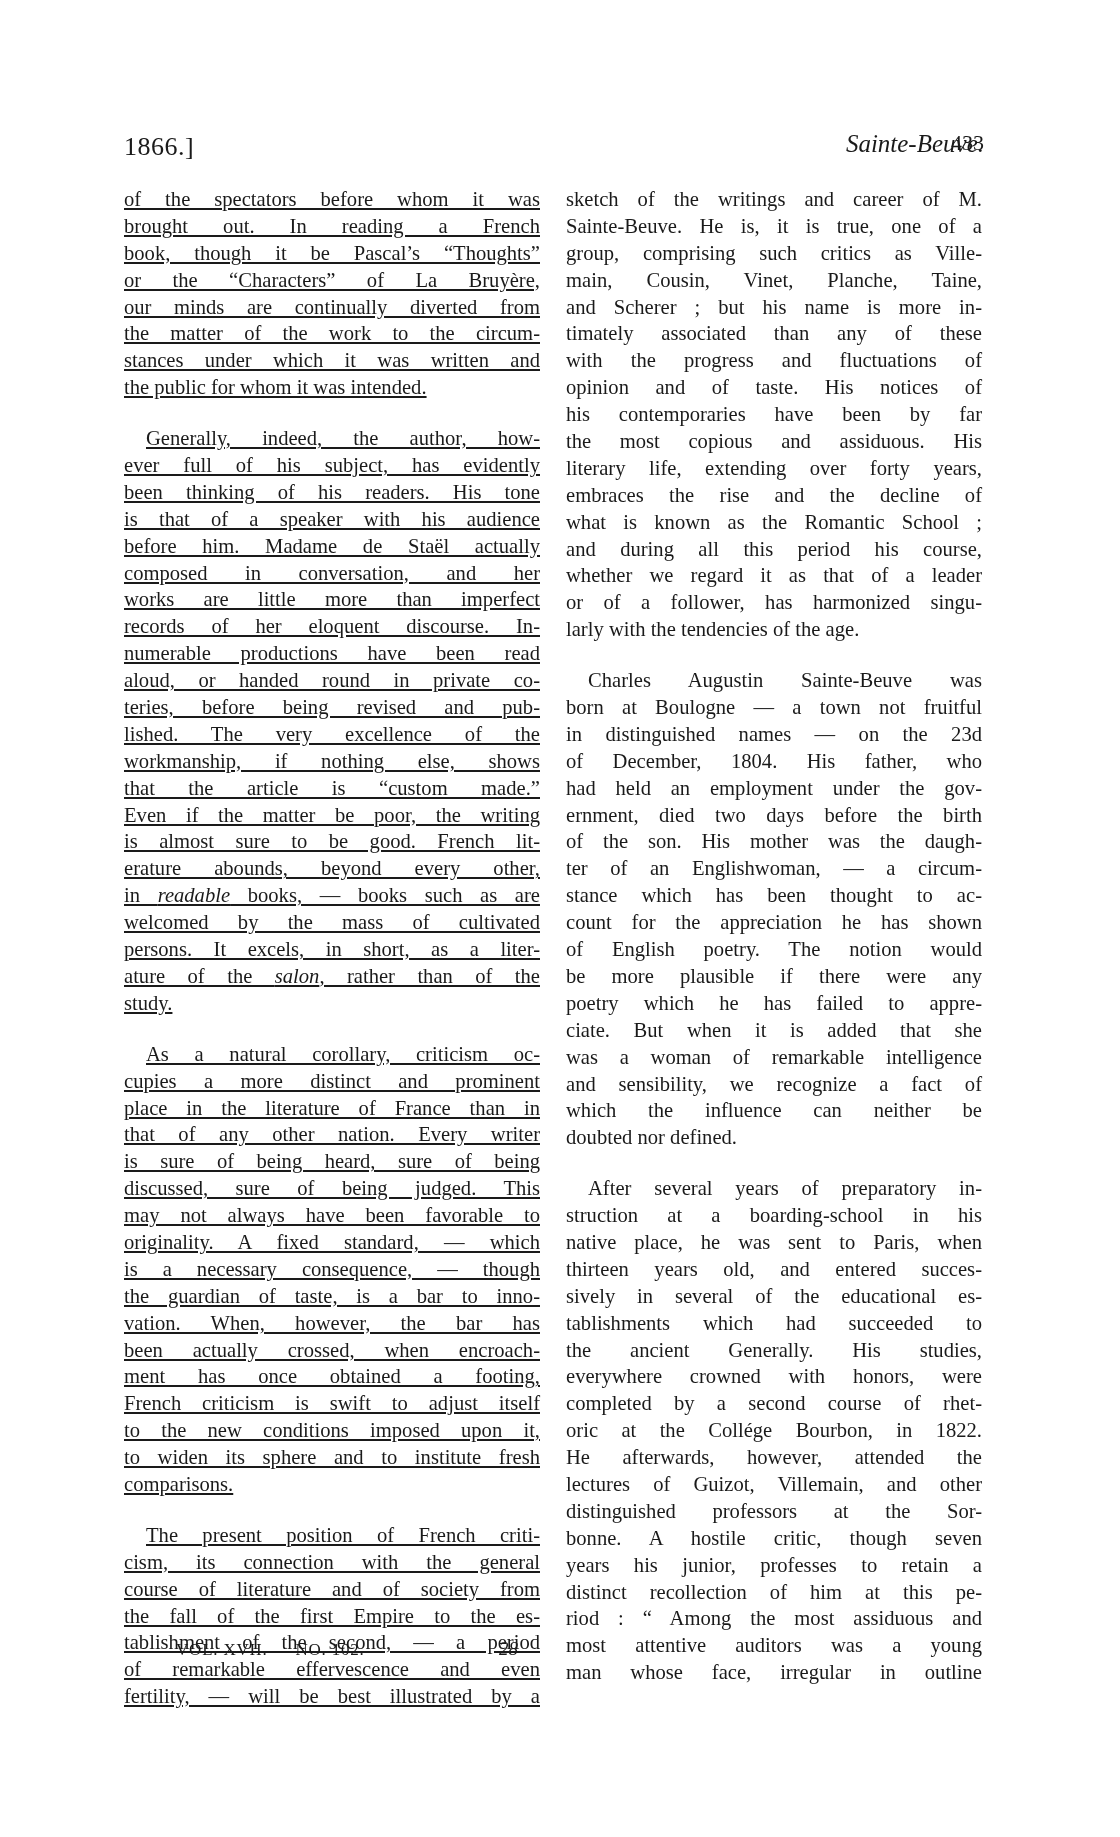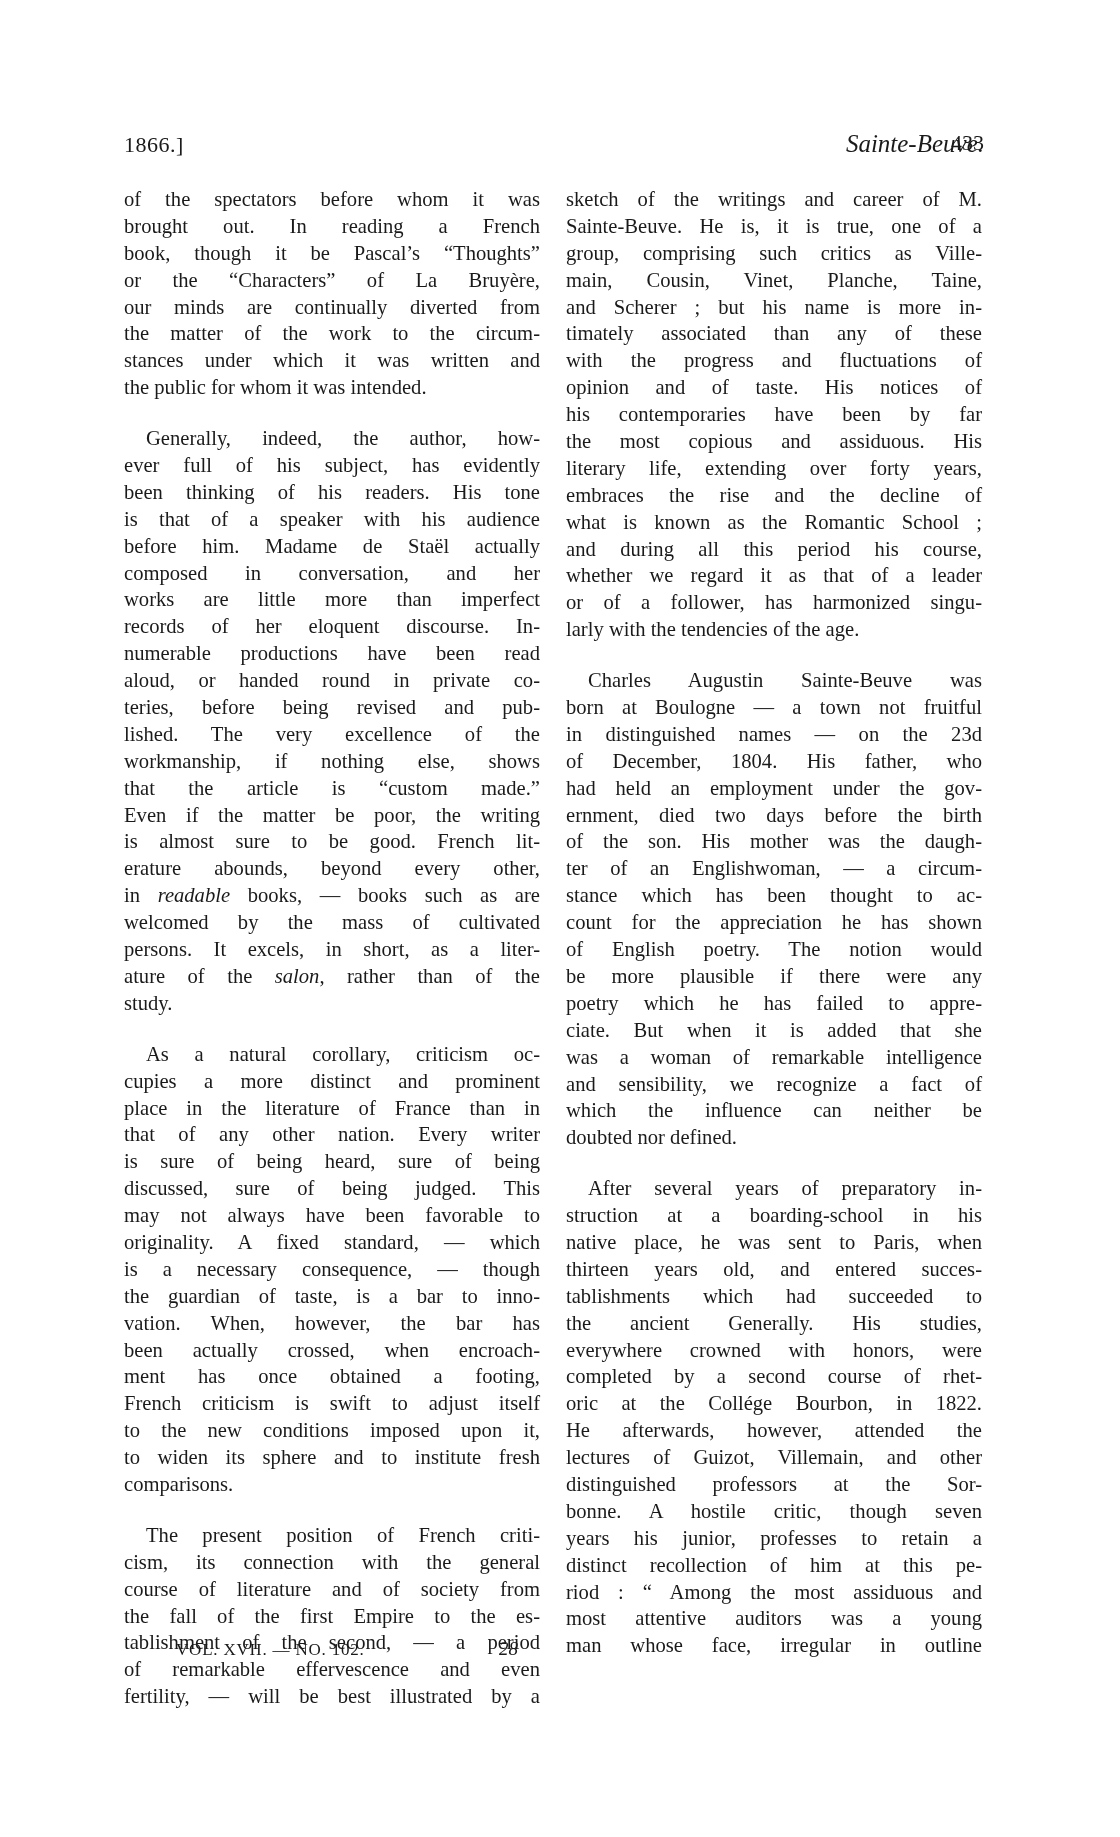--- a/index.html
+++ b/index.html
@@ -1,23 +1,23 @@
 <!DOCTYPE html>
 <html><head>
 <meta charset="utf-8">
 <style>
   html, body { margin:0; padding:0; background:#ffffff; }
   body { width:1120px; height:1837px; position:relative; overflow:hidden;
          font-family:"Liberation Serif","DejaVu Serif",serif; color:#1a1a1a; }
   .running-head { position:absolute; top:126px; left:124px; width:860px; height:40px; }
-  .rh-left { position:absolute; left:0; top:6px; font-size:22px; letter-spacing:0.5px; }
+  .rh-left { position:absolute; left:0; top:6px; font-size:26px; letter-spacing:0.5px; }
   .rh-center { position:absolute; left:0; right:0; top:4px; text-align:right; font-size:25px; font-style:italic; }
   .rh-right { position:absolute; right:0; top:4px; font-size:22px; }
   .col { position:absolute; top:186px; width:416px; font-size:20.6px; line-height:26.9px; }
-  .col-left { left:124px; }
+  .col-left { left:124px;text-decoration:underline; }
   .col-right { left:566px; }
   .line { display:block; text-align:justify; text-align-last:justify; white-space:nowrap; height:26.9px; overflow:visible; }
   .line.last { text-align-last:left; }
   .line.indent { padding-left:22px;margin-top:24px; }
   .footer { position:absolute; top:1640px; left:160px; width:400px; height:30px; font-size:17px; }
   .footer-left { position:absolute; left:16px; top:0; letter-spacing:0.8px; }
   .footer-right { position:absolute; left:339px; top:-2px; font-size:19px;font-style:italic; }
 </style>
 </head>
 <body>
@@ -117,20 +117,21 @@
     <span class="line">poetry which he has failed to appre-</span>
     <span class="line">ciate.  But when it is added that she</span>
     <span class="line">was a woman of remarkable intelligence</span>
     <span class="line">and sensibility, we recognize a fact of</span>
     <span class="line">which the influence can neither be</span>
     <span class="line last">doubted nor defined.</span>
     <span class="line indent">After several years of preparatory in-</span>
     <span class="line">struction at a boarding-school in his</span>
     <span class="line">native place, he was sent to Paris, when</span>
     <span class="line">thirteen years old, and entered succes-</span>
+    <span class="line">sively in several of the educational es-</span>
     <span class="line">tablishments which had succeeded to</span>
     <span class="line">the ancient Generally.  His studies,</span>
     <span class="line">everywhere crowned with honors, were</span>
     <span class="line">completed by a second course of rhet-</span>
     <span class="line">oric at the Collége Bourbon, in 1822.</span>
     <span class="line">He afterwards, however, attended the</span>
     <span class="line">lectures of Guizot, Villemain, and other</span>
     <span class="line">distinguished professors at the Sor-</span>
     <span class="line">bonne.  A hostile critic, though seven</span>
     <span class="line">years his junior, professes to retain a</span>

